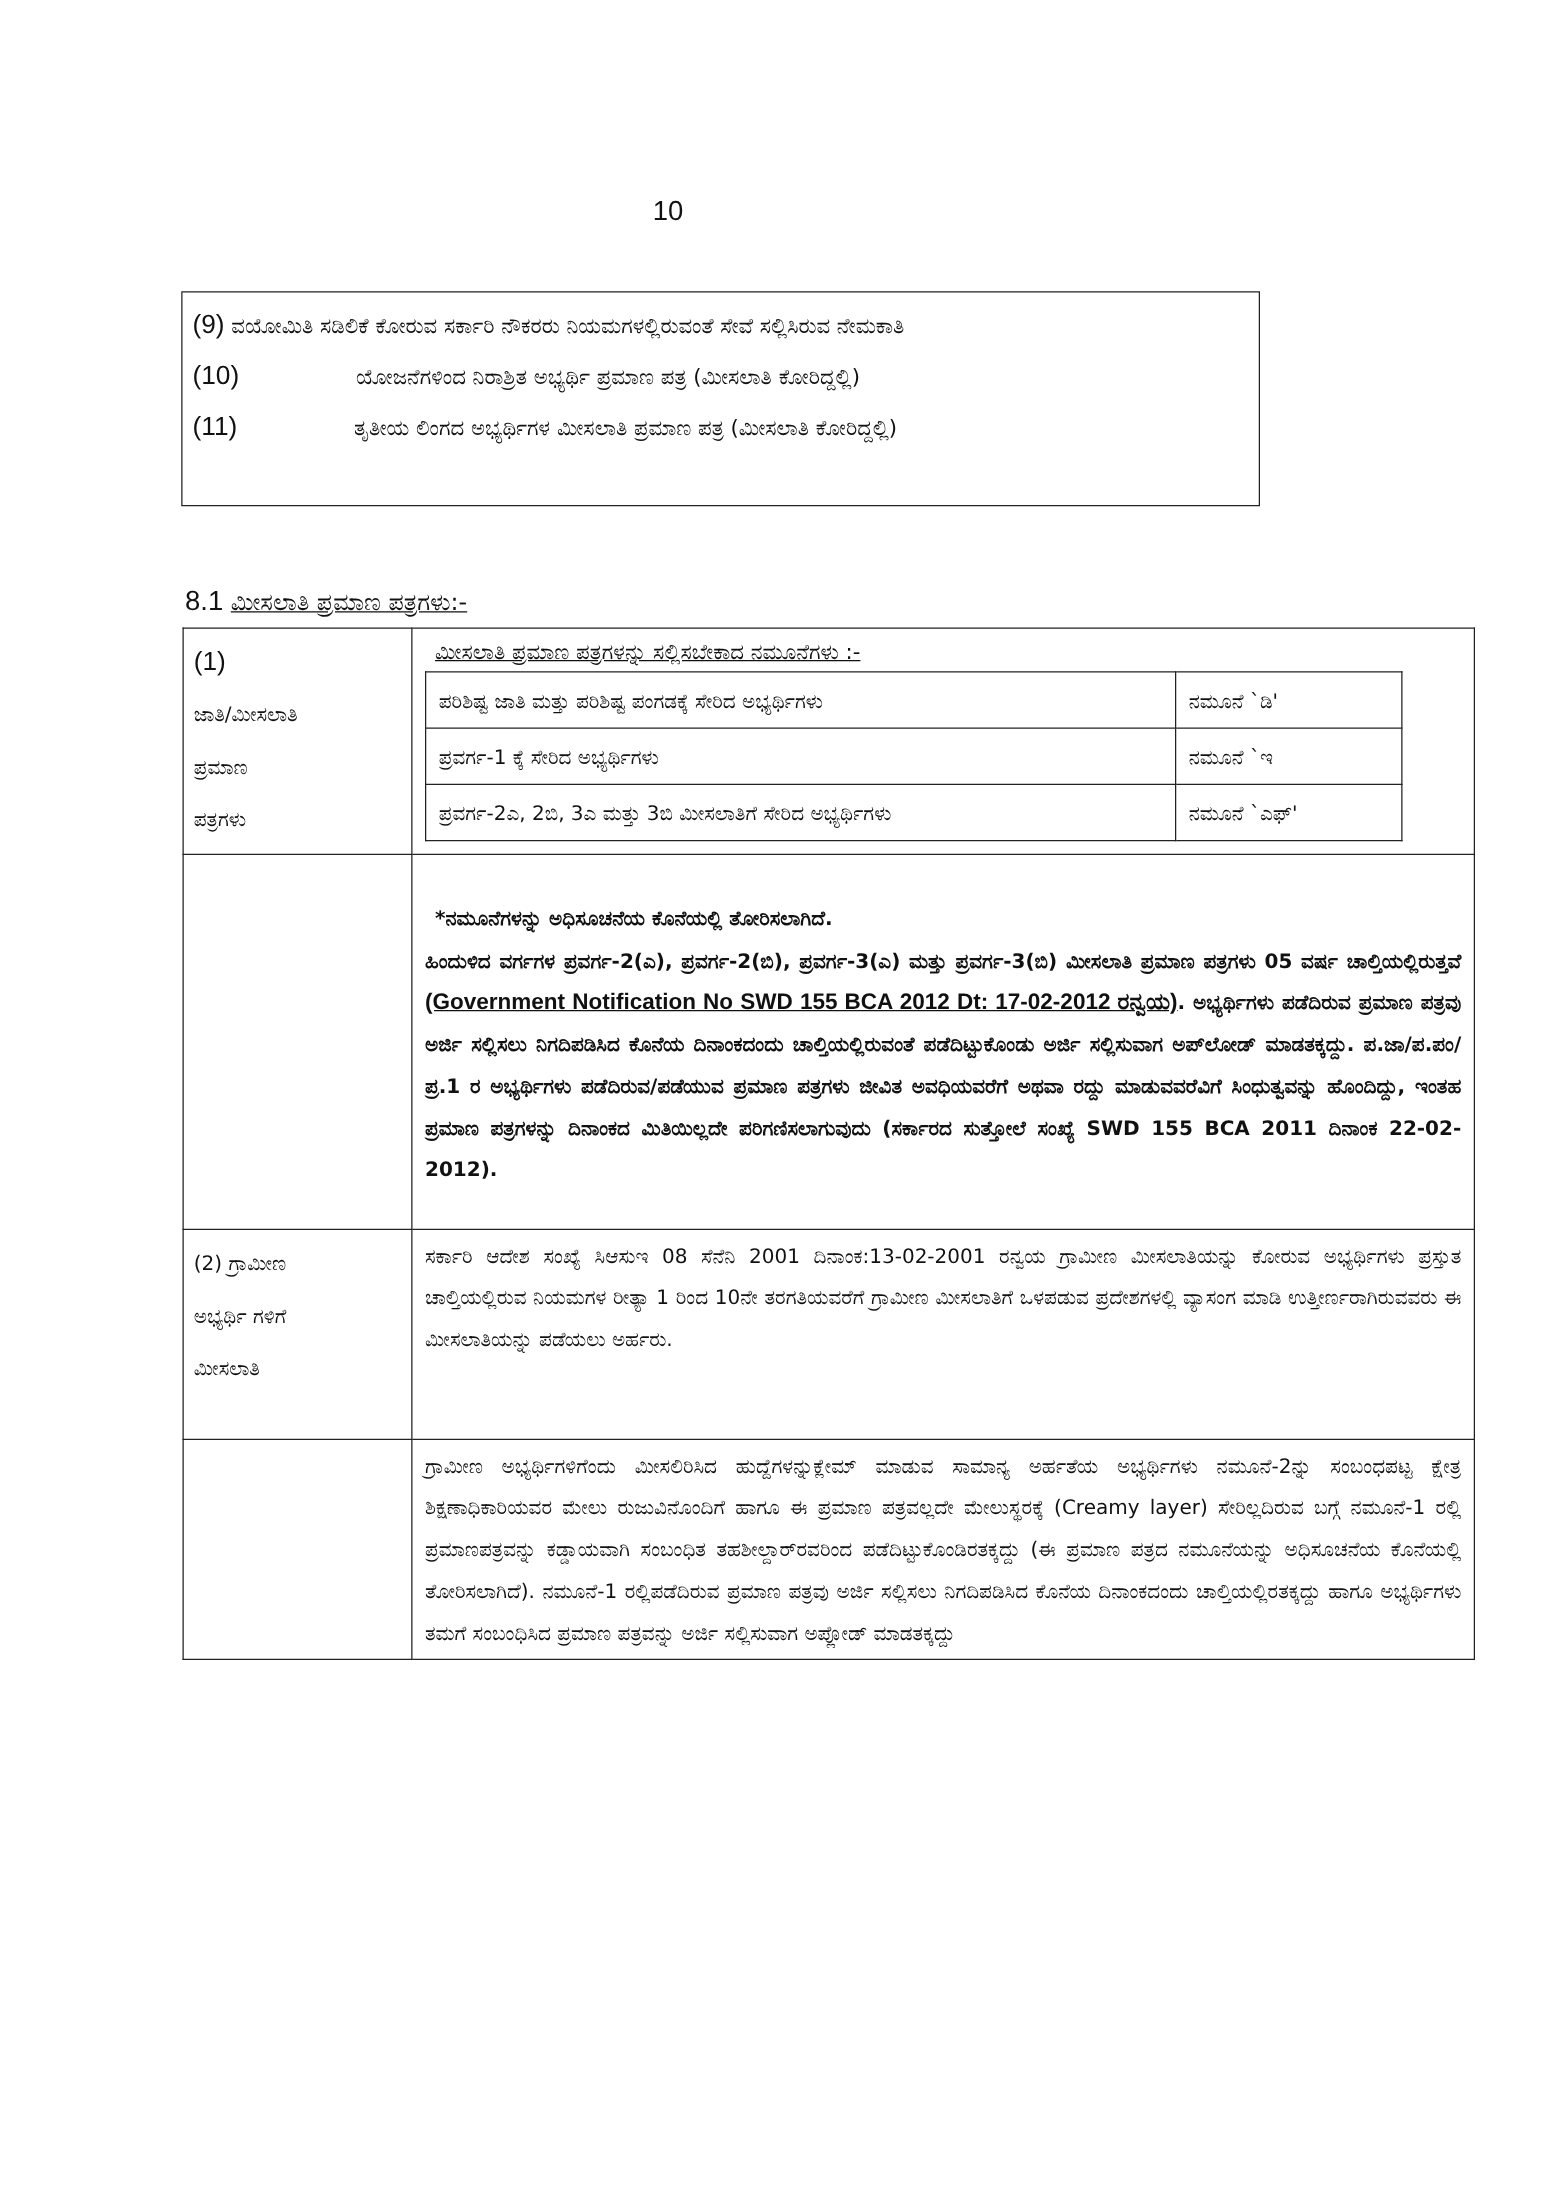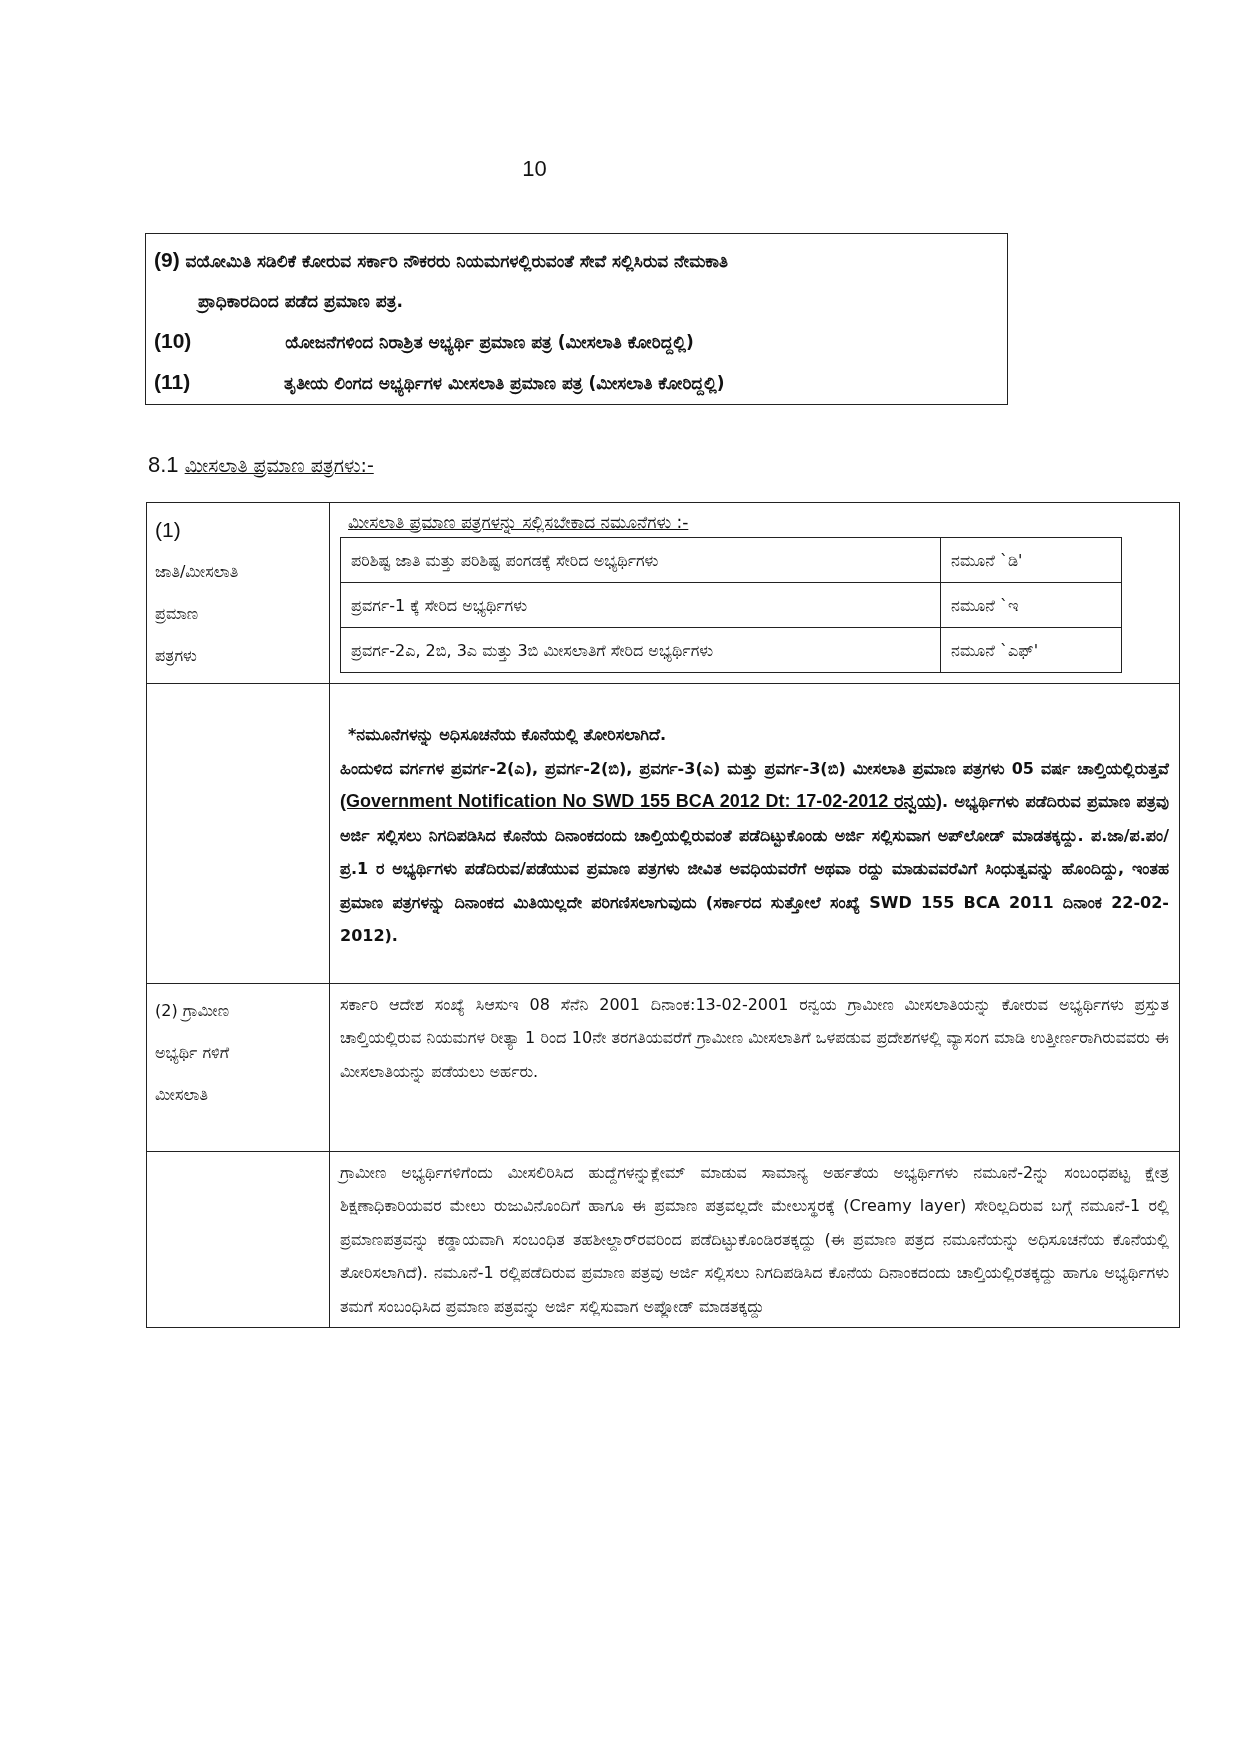--- a/index.html
+++ b/index.html
@@ -1,23 +1,23 @@
 <!DOCTYPE html>
 <html><head>
 <meta charset="utf-8">
 <style>
   html, body { margin:0; padding:0; background:#ffffff; }
   body { width:1240px; height:1755px; position:relative; font-family:"DejaVu Sans", sans-serif; color:#111; overflow:hidden; }
   .pagenum { position:absolute; top:156px; left:0; width:1069px; text-align:center; font-family:"Liberation Sans", sans-serif; font-size:22px; }
-  .box1 { position:absolute; left:145px; top:233px; width:863px; height:172px; border:1.5px solid #222; box-sizing:border-box; padding:6px 10px 0 8px; font-size:17px; line-height:40px;font-weight:bold; }
+  .box1 { position:absolute; left:145px; top:233px; width:863px; height:172px; border:1.5px solid #222; box-sizing:border-box; padding:6px 10px 0 8px; font-size:17px; line-height:40px; }
   .box1 .num { font-family:"Liberation Sans", sans-serif; font-size:21px; }
   .box1 .row { white-space:nowrap; }
   .box1 .indent { padding-left:44px; }
   .box1 .gap { display:inline-block; width:88px; }
-  .section-head { position:absolute; left:148px; top:452px; font-size:19px; }
+  .section-head { position:absolute; left:148px; top:468px; font-size:19px; }
   .section-head .sn { font-family:"Liberation Sans", sans-serif; font-size:22px; }
   .section-head u { text-decoration:underline; }
   table.main { position:absolute; left:146px; top:502px; width:1034px; border-collapse:collapse; }
   table.main td { border:1.5px solid #222; vertical-align:top; font-size:16px; }
   td.lc { width:166px; padding:6px 8px; line-height:42px; }
   td.rc { padding:4px 10px 4px 10px; }
   .lbl-num { font-family:"Liberation Sans", sans-serif; font-size:21px; }
   .subhead { text-decoration:underline; font-size:17px; padding-left:8px; line-height:30px; }
   table.inner { border-collapse:collapse; width:782px; margin:0 0 6px 0; }
   table.inner td { border:1.5px solid #222; padding:4px 10px; font-size:16px; height:36px; vertical-align:middle; }
@@ -29,21 +29,20 @@
 </head>
 <body>
 
 <div class="pagenum">10</div>
 
 <div class="box1">
   <div class="row">
     <span class="num">(9)</span>
     <span>ವಯೋಮಿತಿ ಸಡಿಲಿಕೆ ಕೋರುವ ಸರ್ಕಾರಿ ನೌಕರರು ನಿಯಮಗಳಲ್ಲಿರುವಂತೆ ಸೇವೆ ಸಲ್ಲಿಸಿರುವ ನೇಮಕಾತಿ</span>
   </div>
-  <div class="row indent">ಪ್ರಾಧಿಕಾರದಿಂದ ಪಡೆದ ಪ್ರಮಾಣ ಪತ್ರ.</div>
   <div class="row">
     <span class="num">(10)</span><span class="gap"></span>
     <span>ಯೋಜನೆಗಳಿಂದ ನಿರಾಶ್ರಿತ ಅಭ್ಯರ್ಥಿ ಪ್ರಮಾಣ ಪತ್ರ (ಮೀಸಲಾತಿ ಕೋರಿದ್ದಲ್ಲಿ)</span>
   </div>
   <div class="row">
     <span class="num">(11)</span><span class="gap"></span>
     <span>ತೃತೀಯ ಲಿಂಗದ ಅಭ್ಯರ್ಥಿಗಳ ಮೀಸಲಾತಿ ಪ್ರಮಾಣ ಪತ್ರ (ಮೀಸಲಾತಿ ಕೋರಿದ್ದಲ್ಲಿ)</span>
   </div>
 </div>
 

